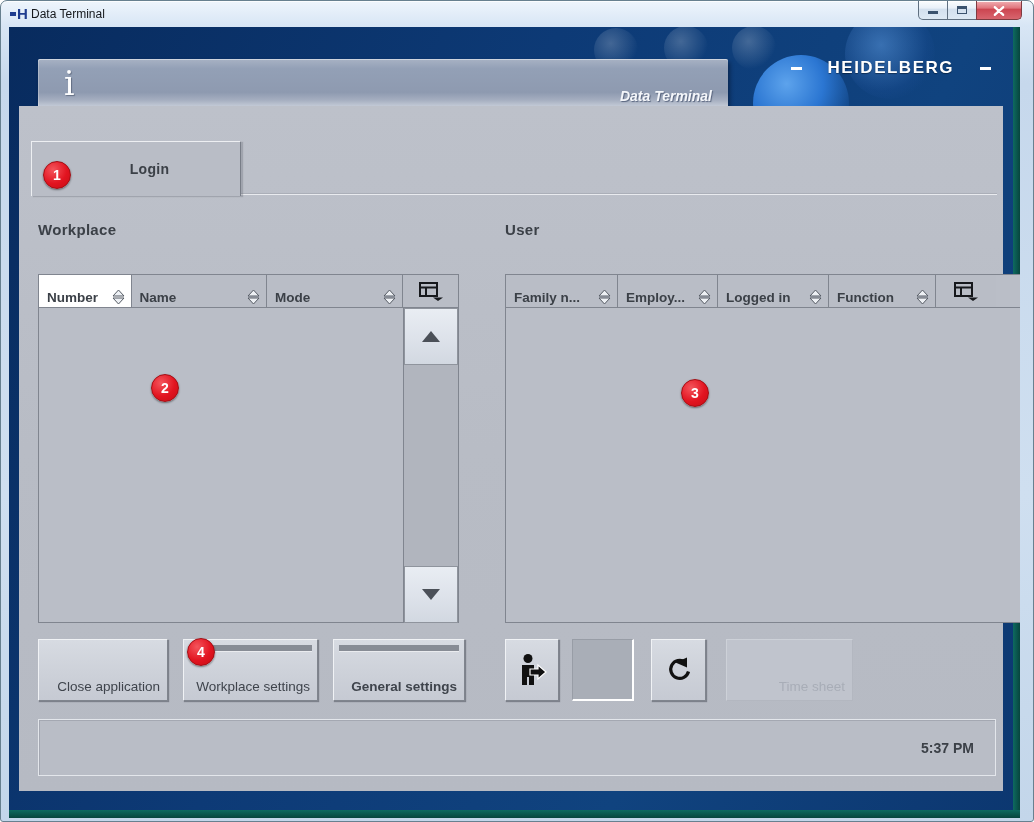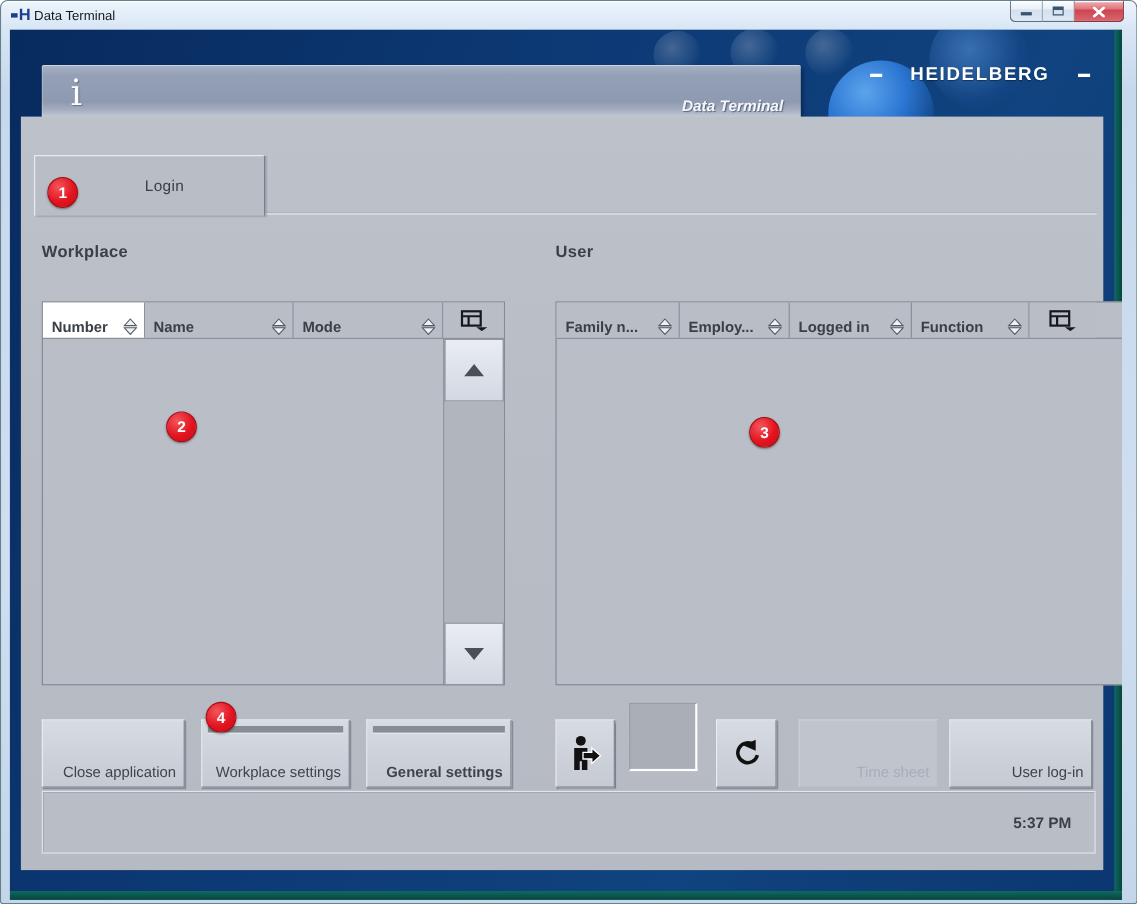--- a/index.html
+++ b/index.html
@@ -53,21 +53,21 @@
     text-shadow:1px 1px 1px #59657e;}
 
   
   .panel{position:absolute;left:10px;top:79px;width:984px;height:685px;
     background:linear-gradient(180deg,#bdc1ca 0%,#b8bcc5 50%,#b6bac3 100%);}
 
   .tabline{position:absolute;left:12px;right:6px;top:88px;height:1px;background:#e9ebef;box-shadow:0 -1px 0 rgba(120,125,135,.25);}
   .tab{position:absolute;left:12px;top:35px;width:210px;height:55px;background:#b9bdc6;
     border-top:1px solid #edeff2;border-left:1px solid #edeff2;border-right:1px solid #787d87;
     box-shadow:2px 1px 1px rgba(90,95,105,.28);display:flex;align-items:center;justify-content:center;z-index:2;}
-  .tab-label{font-size:14px;font-weight:normal;color:#3b4047;letter-spacing:.3px;margin-left:27px;}
+  .tab-label{font-size:14px;font-weight:bold;color:#3b4047;letter-spacing:.3px;margin-left:27px;}
 
   .section-label{position:absolute;font-size:15px;font-weight:bold;color:#3b4047;letter-spacing:.3px;}
   .lbl-workplace{left:19px;top:115px;}
   .lbl-user{left:486px;top:115px;}
 
   
   .dtable{position:absolute;top:168px;height:349px;border:1px solid #80858f;background:#babec7;}
   .t-wp{left:19px;width:421px;}
   .t-us{left:486px;width:582px;}
   .thead{display:flex;height:33px;border-bottom:1px solid #80858f;}
@@ -82,21 +82,21 @@
   .sc-us{width:60px;}
   .scrollbtn{position:absolute;left:0;right:0;height:57px;display:flex;align-items:center;justify-content:center;
     background:linear-gradient(180deg,#e9edf3 0%,#dde2ea 55%,#d2d8e1 100%);border:1px solid #8f949d;}
   .scrollbtn.up{top:0;}
   .scrollbtn.down{bottom:0;}
   .scrolltrack{position:absolute;left:0;right:0;top:57px;bottom:57px;background:#b1b5be;}
   .arr-up{width:0;height:0;border-left:9px solid transparent;border-right:9px solid transparent;border-bottom:11px solid #4b5058;}
   .arr-down{width:0;height:0;border-left:9px solid transparent;border-right:9px solid transparent;border-top:11px solid #4b5058;}
 
   
-  .btn{position:absolute;top:548px;height:62px;background:linear-gradient(180deg,#d7dbe2 0%,#cdd1d9 55%,#c6cad3 100%);
+  .btn{position:absolute;top:533px;height:62px;background:linear-gradient(180deg,#d7dbe2 0%,#cdd1d9 55%,#c6cad3 100%);
     border-top:1px solid #f0f2f5;border-left:1px solid #f0f2f5;border-right:1px solid #80858e;border-bottom:1px solid #80858e;
     box-shadow:1px 1px 1px rgba(55,60,70,.45);color:#3f444c;font-size:13.5px;cursor:default;}
   .btn .blabel{position:absolute;right:7px;bottom:6px;white-space:nowrap;}
   .btn .setbar{position:absolute;left:5px;right:5px;top:5px;height:6px;background:#878c95;box-shadow:0 1px 0 rgba(255,255,255,.5);}
   .btn.icononly{display:flex;align-items:center;justify-content:center;}
   .btn.disabled{background:#c0c4cd;border-color:#cdd1d8 #b3b7c0 #b3b7c0 #cdd1d8;box-shadow:none;color:#a8adb7;}
   .b-closeapp{left:19px;width:130px;}
   .b-wpset{left:164px;width:135px;}
   .b-genset{left:314px;width:132px;font-weight:bold;}
   .b-person{left:486px;width:54px;}
@@ -301,23 +301,20 @@
       <div class="displayfield"></div>
       <div class="btn icononly b-undo">
         <svg width="28" height="28" viewBox="0 0 28 28">
           <path d="M20,6 A9,9 0 1 0 23.5,15.5" fill="none" stroke="#111" stroke-width="3.2"></path>
           <polygon points="22,1.5 10.5,6.5 22,11.5" fill="#111"></polygon>
         </svg>
       </div>
       <div class="btn disabled b-timesheet">
         <span class="blabel">Time sheet</span>
       </div>
-      <div class="btn b-userlogin">
-        <span class="blabel">User log-in</span>
-      </div>
 
       <div class="statusbar">
         <span class="time">5:37 PM</span>
       </div>
 
     </div>
   </div>
 </div>
 
 </body></html>

